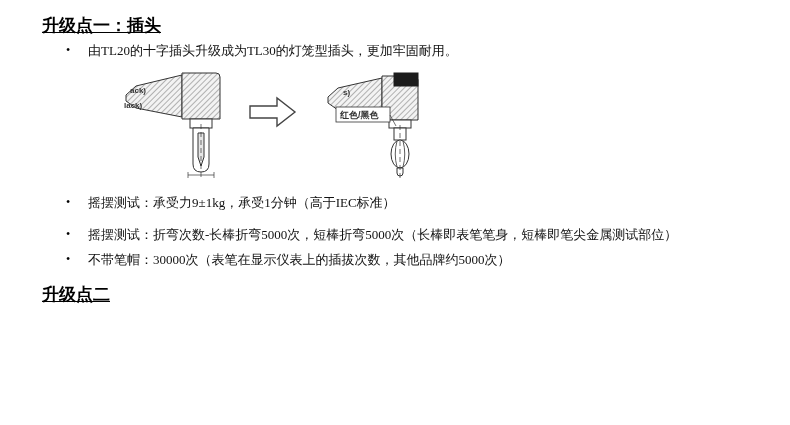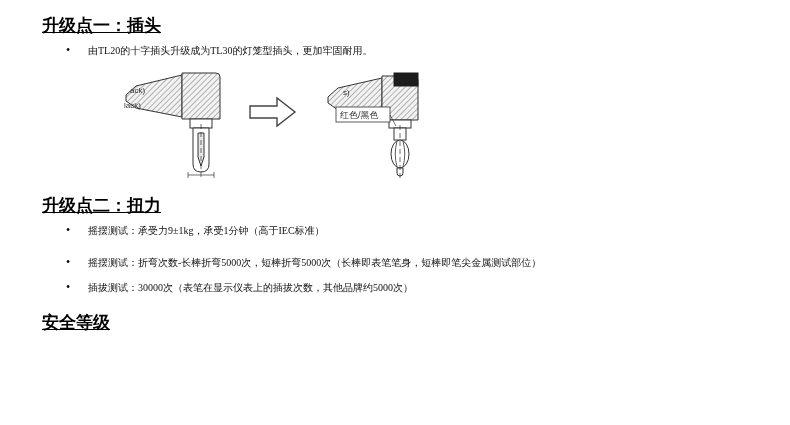--- a/index.html
+++ b/index.html
@@ -19,39 +19,40 @@
     font-size: 17px;
     font-weight: bold;
     text-decoration: underline;
     margin-bottom: 5px;
     color: #000;
   }
 
   ul.bullets { list-style: none; }
   li.bullet-item {
     position: relative;
-    font-size: 10px;
+    font-size: 13px;
     line-height: 17px;
     margin-bottom: 8px;
     padding-left: 46px;
     white-space: nowrap;
   }
   li.bullet-item::before {
     content: "\2022";
     position: absolute;
     left: 24px;
     top: 0;
     font-size: 12px;
     color: #000;
   }
 
   .figure {
     margin-left: 74px;
     margin-top: 0px;
     height: 115px;
+    font-weight: bold;
   }
   svg text { font-family: "Liberation Sans", "DejaVu Sans", sans-serif; }
 </style>
 </head>
 <body>
 
 <div class="page">
 
   <section class="sec sec-plug">
     <h2 class="heading">升级点一：插头</h2>
@@ -100,30 +101,29 @@
           <rect x="8" y="34" width="54" height="15" fill="#fff" stroke-width="0.8"></rect>
           <line x1="62" y1="42" x2="68" y2="53" stroke-width="0.7"></line>
         </g>
         <text x="227" y="28" font-size="8" fill="#333">s)</text>
         <text x="224" y="51" font-size="9" fill="#333">红色/黑色</text>
       </svg>
     </div>
   </section>
 
   <section class="sec">
-    <h2 class="heading">升级点二：扭力</h2>
     <ul class="bullets">
       <li class="bullet-item"><span>摇摆测试：承受力9±1kg，承受1分钟（高于IEC标准）</span></li>
     </ul>
   </section>
 
   <section class="sec">
     <ul class="bullets">
       <li class="bullet-item"><span>摇摆测试：折弯次数-长棒折弯5000次，短棒折弯5000次（长棒即表笔笔身，短棒即笔尖金属测试部位）</span></li>
-      <li class="bullet-item"><span>插拔测试：30000次（表笔在显示仪表上的插拔次数，其他品牌约5000次）</span></li>
+      <li class="bullet-item"><span>不带笔帽：30000次（表笔在显示仪表上的插拔次数，其他品牌约5000次）</span></li>
     </ul>
   </section>
 
   <section class="sec">
-    <h2 class="heading">安全等级</h2>
+    <h2 class="heading">升级点二</h2>
   </section>
 
 </div>
 
 </body></html>

